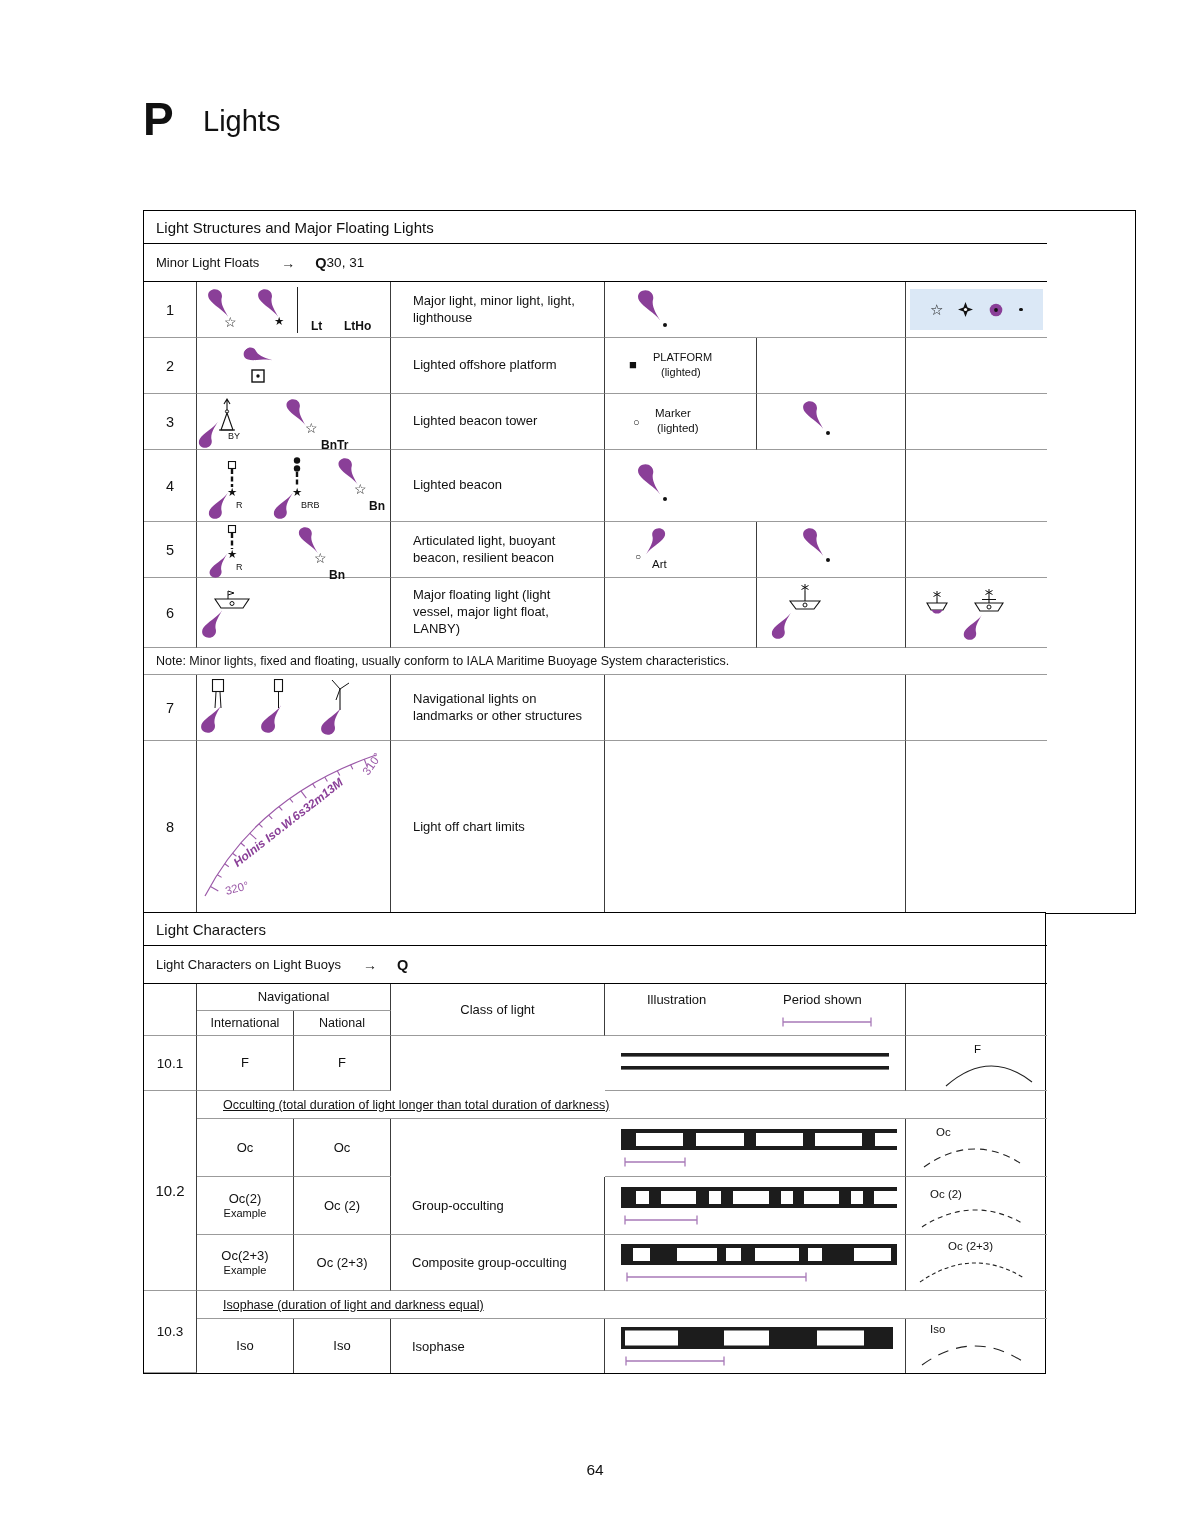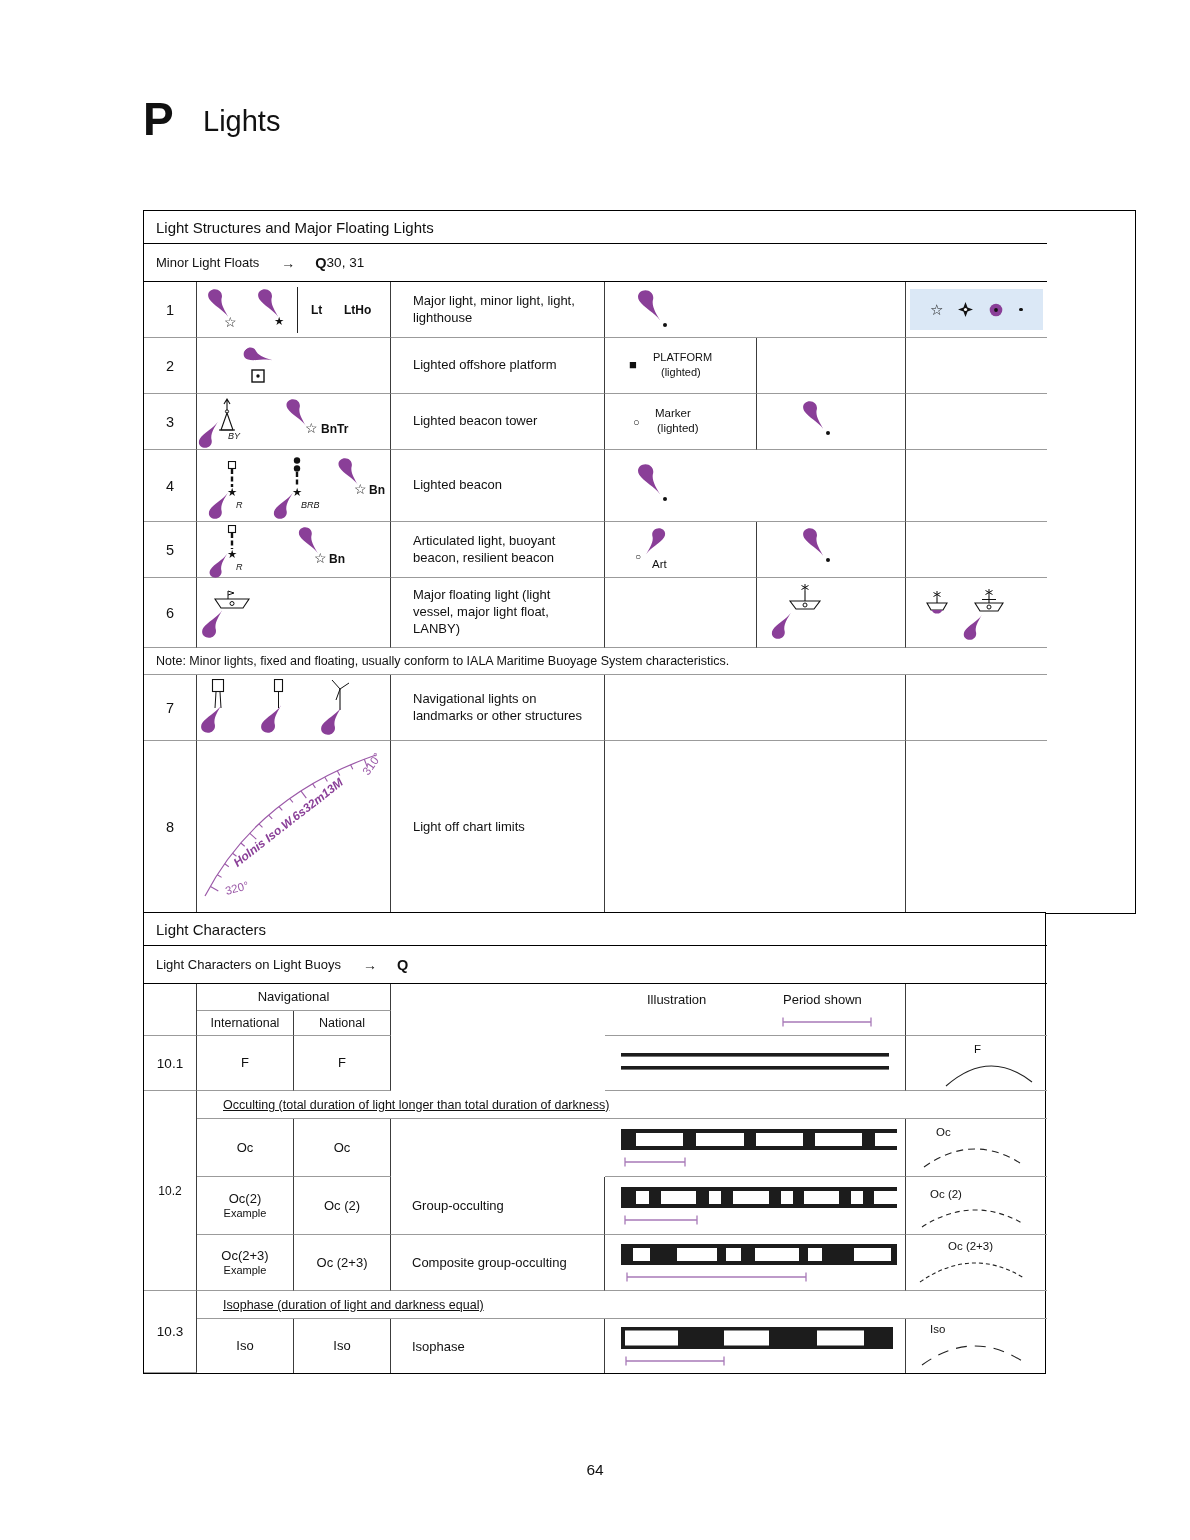--- a/index.html
+++ b/index.html
@@ -18,22 +18,22 @@
   .ttl{border-bottom:1.4px solid #000;display:flex;align-items:center;padding:0 12px;font-size:15px;}
   .ref{border-bottom:1.4px solid #000;display:flex;align-items:center;padding:0 12px;font-size:13px;}
   .ref .arr{margin:0 20px 0 22px;font-size:14px;}
   .ref b{font-size:14.5px;}
   .num{display:flex;align-items:center;justify-content:center;font-size:14.5px;}
   .desc{display:flex;align-items:center;padding:4px 12px 4px 22px;font-size:13px;line-height:1.3;}
   .cls{display:flex;align-items:center;padding-left:21px;font-size:13px;}
   .ctr{display:flex;align-items:center;justify-content:center;font-size:13px;text-align:center;flex-direction:column;line-height:1.2;}
   .sub{display:flex;align-items:center;padding-left:26px;font-size:12.5px;text-decoration:underline;}
   .note{display:flex;align-items:center;padding-left:12px;font-size:12.5px;}
-  .small-lbl{font-size:9px;font-style:italic;}
-  .bold12{font-weight:bold;font-size:12px;}
+  .small-lbl{font-size:9px;}
+  .bold12{font-weight:bold;font-size:12px;margin-top:16px;}
   .star{font-size:14px;line-height:1;}
   .starf{font-size:11.5px;line-height:1;}
   .dot{width:4px;height:4px;border-radius:50%;background:#111;}
   .vdiv{width:1.3px;background:#222;}
   .bluebox{position:absolute;left:4px;right:4px;top:7px;bottom:7px;background:#dbe8f6;display:flex;align-items:center;justify-content:center;gap:15px;}
   .example{font-size:11px;}
   .arcl{font-size:11.5px;white-space:nowrap;}
   .holnis{font-weight:bold;font-style:italic;font-size:12px;color:#8a3f98;white-space:nowrap;}
   .degl{font-size:11.5px;color:#9b59a8;white-space:nowrap;}
   .pageno{position:absolute;left:0;width:1190px;top:1461px;text-align:center;font-size:15.5px;}
@@ -338,20 +338,21 @@
     <div class="c nr ref" style="grid-area:2/1/3/7">
       <span>Light Characters on Light Buoys</span>
       <span class="arr">→</span>
       <b>Q</b>
     </div>
 
     <div class="c" style="grid-area:3/1/5/2"></div>
     <div class="c ctr" style="grid-area:3/2/4/4;font-size:13px">Navigational</div>
     <div class="c ctr" style="grid-area:4/2/5/3;font-size:12.5px">International</div>
     <div class="c ctr" style="grid-area:4/3/5/4;font-size:12.5px">National</div>
+    <div class="c ctr" style="grid-area:3/4/5/5">Class of light</div>
     <div class="c" style="grid-area:3/5/5/6">
       <span class="ab" style="left:42px;top:8px;font-size:13px">Illustration</span>
       <span class="ab" style="left:178px;top:8px;font-size:13px">Period shown</span>
       <svg class="ab" style="left:177px;top:33px" width="90" height="10">
           <path d="M1,0.5 V9.5 M1,5 H89 M89,0.5 V9.5" stroke="#a87ab8" stroke-width="1.3" fill="none"></path>
         </svg>
     </div>
     <div class="c nr" style="grid-area:3/6/5/7"></div>
 
     <div class="c num" style="grid-area:5/1;font-size:13.5px">10.1</div>
@@ -363,21 +364,21 @@
         <rect x="16" y="30" width="268" height="3.6" fill="#1c1c1c"></rect>
       </svg>
     </div>
     <div class="c nr" style="grid-area:5/6">
       <span class="ab arcl" style="left:68px;top:7px">F</span>
       <svg class="ab" style="left:36px;top:18px" width="94" height="34">
           <path d="M4,32 Q47,-6 90,28" stroke="#222" stroke-width="1.1" fill="none"></path>
         </svg>
     </div>
 
-    <div class="c num" style="grid-area:6/1/10/2;font-size:12px">10.2</div>
+    <div class="c num" style="grid-area:6/1/10/2;font-size:15px">10.2</div>
     <div class="c nr sub" style="grid-area:6/2/7/7">Occulting (total duration of light longer than total duration of darkness)</div>
 
     <div class="c ctr" style="grid-area:7/2">Oc</div>
     <div class="c ctr" style="grid-area:7/3">Oc</div>
     <div class="c" style="grid-area:7/5">
       <svg class="ab" style="left:0;top:0" width="301" height="58">
         <rect x="16" y="10" width="276" height="21" fill="#1c1c1c"></rect>
         <rect x="31" y="14" width="47" height="13" fill="#fff"></rect>
         <rect x="91" y="14" width="48" height="13" fill="#fff"></rect>
         <rect x="151" y="14" width="47" height="13" fill="#fff"></rect>

